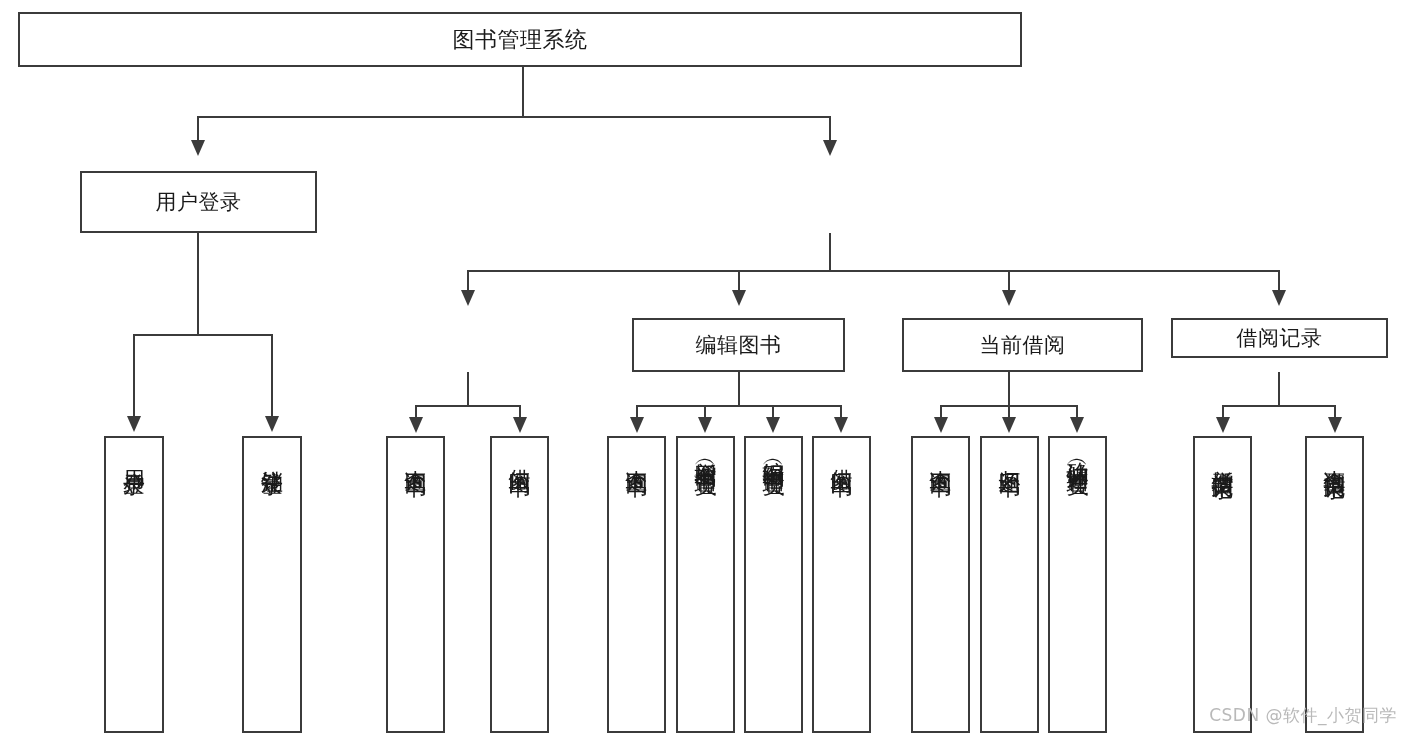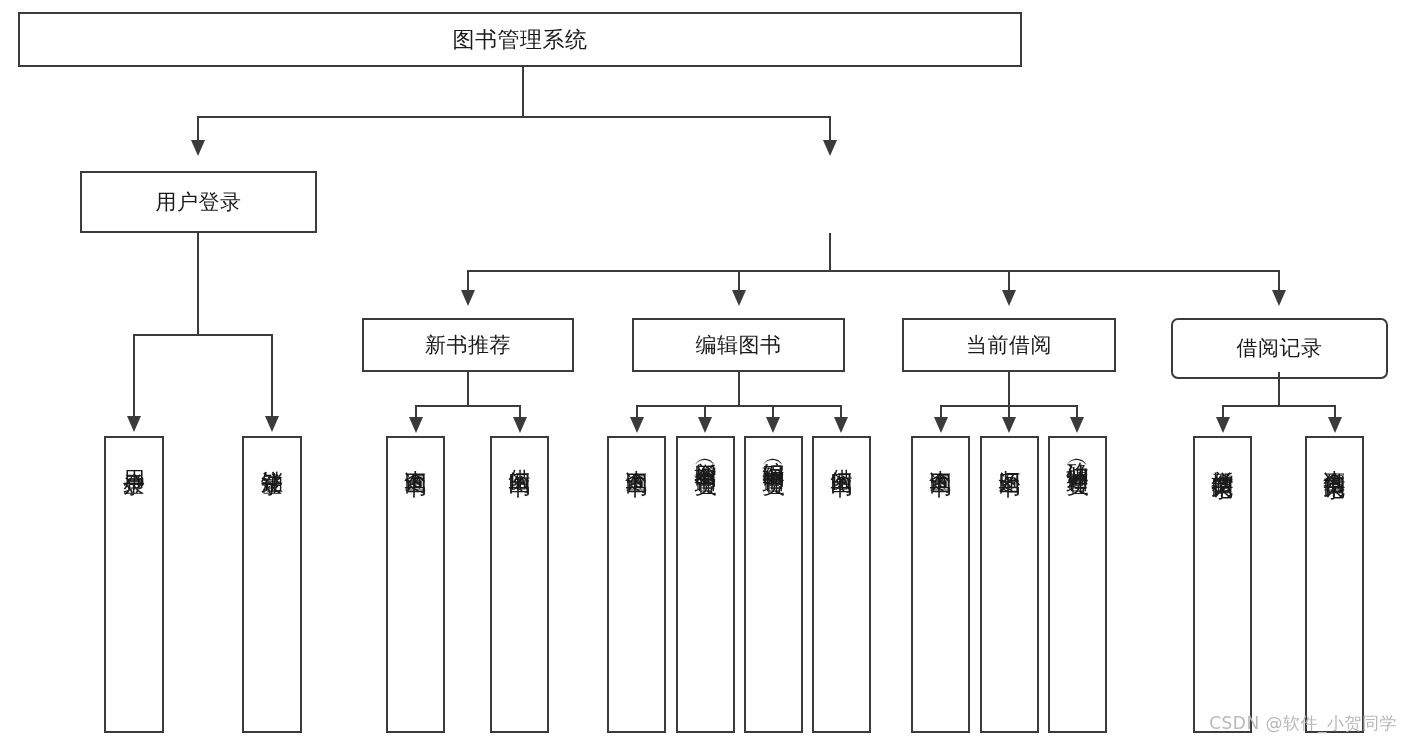--- a/index.html
+++ b/index.html
@@ -73,21 +73,21 @@
     width: 0;
     height: 0;
     border-left: 7px solid transparent;
     border-right: 7px solid transparent;
     border-top: 16px solid #3b3b3b;
   }
   
   #watermark {
     position: absolute;
     right: 8px;
-    bottom: 12px;
+    bottom: 20px;
     font-size: 17px;
     color: #b9b9b9;
     white-space: nowrap;
     letter-spacing: 0.5px;
     font-family: "DejaVu Sans", "Liberation Sans", sans-serif;
   }
 </style>
 </head>
 <body>
 
@@ -122,30 +122,27 @@
   <div class="ln h" style="left:467px; top:270px; width:812px;"></div>
   <div class="ln v" style="left:467px; top:270px; height:22px;"></div>
   <div class="arrow" style="left:461px; top:290px;"></div>
   <div class="ln v" style="left:738px; top:270px; height:22px;"></div>
   <div class="arrow" style="left:732px; top:290px;"></div>
   <div class="ln v" style="left:1008px; top:270px; height:22px;"></div>
   <div class="arrow" style="left:1002px; top:290px;"></div>
   <div class="ln v" style="left:1278px; top:270px; height:22px;"></div>
   <div class="arrow" style="left:1272px; top:290px;"></div>
 
-  <div class="node horiz" style="left:362px; top:318px; width:212px; height:54px;">
-    <span class="label">新书推荐</span>
-  </div>
   <div class="node horiz" style="left:632px; top:318px; width:213px; height:54px;">
     <span class="label">编辑图书</span>
   </div>
-  <div class="node horiz" style="left:902px; top:318px; width:214px; height:54px;">
+  <div class="node horiz" style="left:902px; top:318px; width:241px; height:54px;">
     <span class="label">当前借阅</span>
   </div>
-  <div class="node horiz" style="left:1171px; top:318px; width:217px; height:61px;border-radius:7px;">
+  <div class="node horiz" style="left:1171px; top:318px; width:217px; height:40px;">
     <span class="label">借阅记录</span>
   </div>
 
   <div class="ln v" style="left:467px; top:372px; height:34px;"></div>
   <div class="ln h" style="left:415px; top:405px; width:106px;"></div>
   <div class="ln v" style="left:415px; top:405px; height:14px;"></div>
   <div class="arrow" style="left:409px; top:417px;"></div>
   <div class="ln v" style="left:519px; top:405px; height:14px;"></div>
   <div class="arrow" style="left:513px; top:417px;"></div>
 

